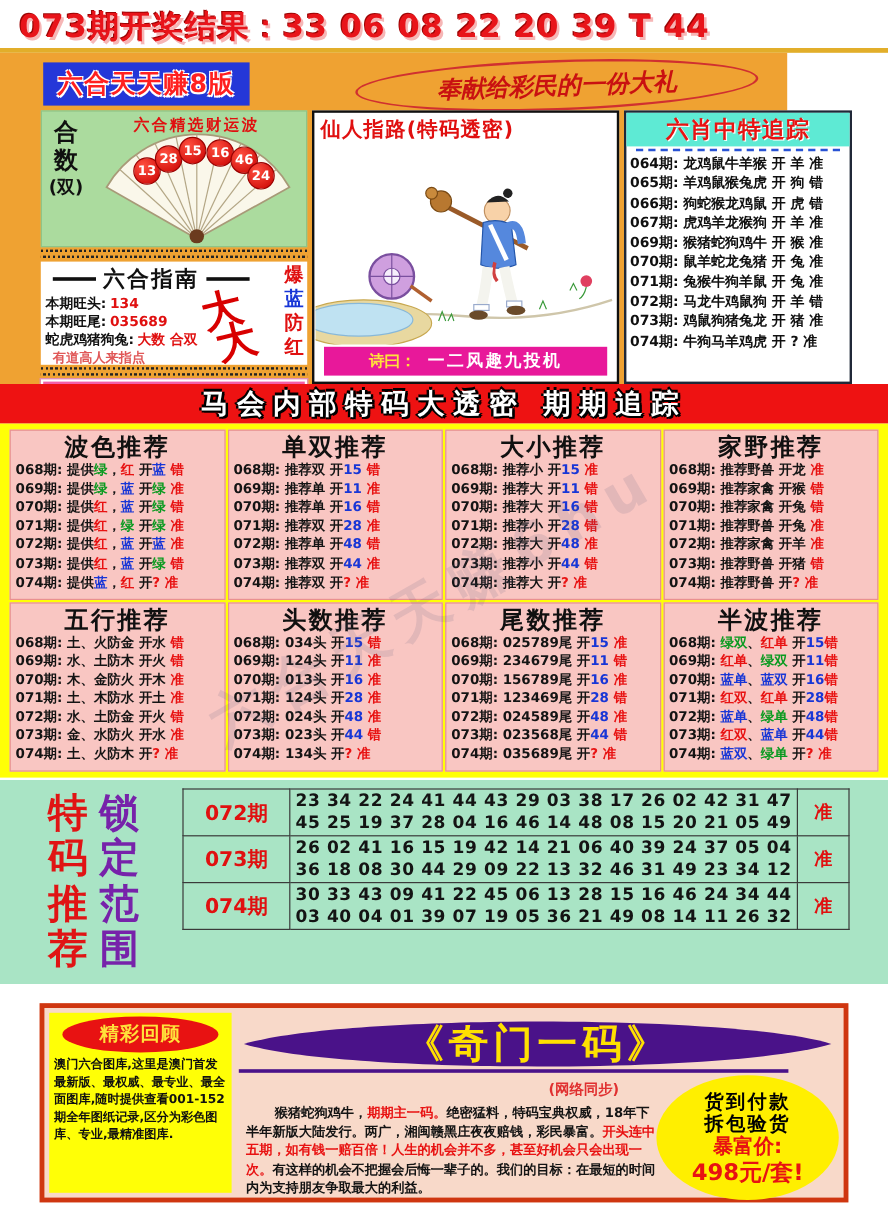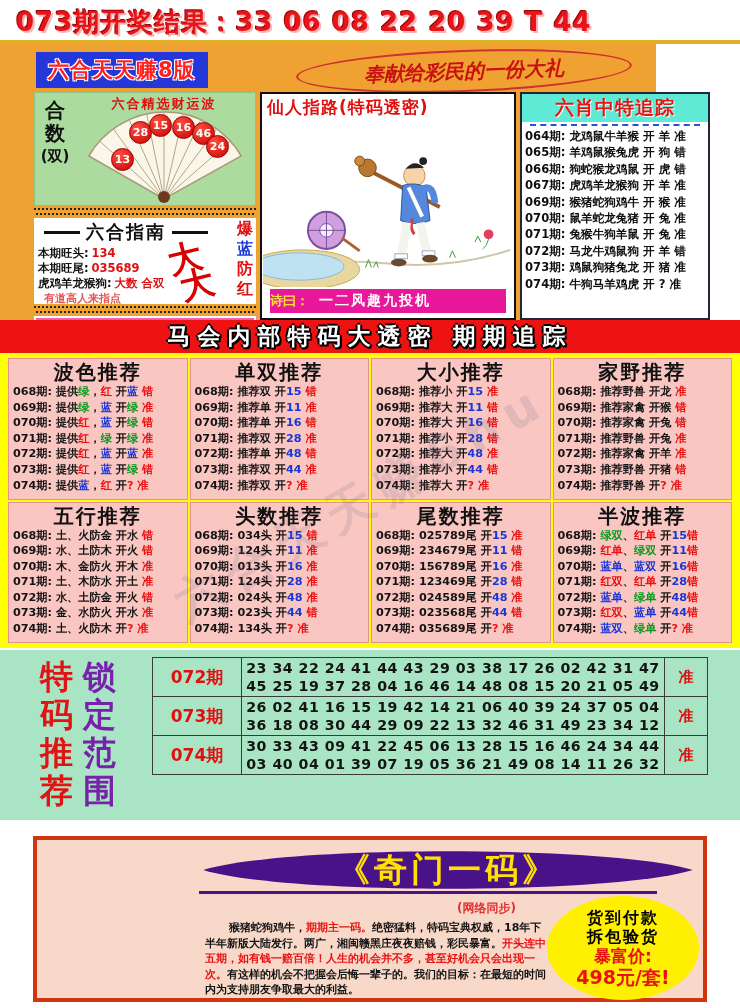--- a/index.html
+++ b/index.html
@@ -46,21 +46,21 @@
   #side-col{position:absolute;right:1px;top:1px;width:20px;text-align:center;font-weight:900;font-size:16px;line-height:20px}
   .sc-r{color:#e01010}.sc-b{color:#1836d6}
   #pink-bar{height:18px;background:#f35fa8;border:2px solid #fff;outline:1px solid #e090b8;
     color:#990000;font-weight:900;font-size:10.8px;text-align:center;line-height:17px;white-space:nowrap}
 
   
   #col-mid{position:absolute;left:260px;top:48px;width:256px;height:228px;background:#fff;border:2px solid #101010;box-sizing:border-box}
   #mid-title{color:#e01010;font-weight:900;font-size:17px;padding:2px 5px;letter-spacing:1px;white-space:nowrap}
   #comic{display:block;margin:0 auto}
   #poem-bar{position:absolute;left:8px;right:8px;bottom:5px;height:24px;background:#e8189a;
-    display:flex;align-items:center;gap:10px}
+    display:flex;align-items:center;justify-content:center;gap:10px}
   #poem-label{color:#ffe23a;font-weight:900;font-size:13px}
   #poem-text{color:#fff;font-weight:700;font-size:14px;letter-spacing:2px}
 
   
   #col-right{position:absolute;left:520px;top:48px;width:190px;height:228px;background:#fff;border:2px solid #202838;box-sizing:border-box}
   #rp-header{height:28px;background:#5eead4;display:flex;align-items:center;justify-content:center}
   #rp-title{color:#e81313;font-weight:900;font-size:19px;letter-spacing:1px;text-shadow:1px 1px 0 #fff}
   #rp-divider{border-top:2px dashed #2953d4;margin:2px 8px}
   .lx-row{font-size:11.6px;font-weight:700;color:#101010;line-height:16.4px;padding-left:3px;white-space:nowrap}
 
@@ -140,21 +140,21 @@
             <line x1="89" y1="104" x2="54.2" y2="24.6"></line>
               <line x1="89" y1="104" x2="71.7" y2="18.9"></line>
             <line x1="89" y1="104" x2="89" y2="17"></line>
               <line x1="89" y1="104" x2="108.3" y2="18.9"></line>
             <line x1="89" y1="104" x2="125.8" y2="24.6"></line>
               <line x1="89" y1="104" x2="141.7" y2="33.8"></line>
             <line x1="89" y1="104" x2="155.4" y2="46.1"></line>
           </g>
           <circle cx="89" cy="102" r="6" fill="#6b3b1e"></circle>
         </svg>
-        <div class="ball" style="left:36px;top:53px">13</div>
+        <div class="ball" style="left:36px;top:36px">13</div>
         <div class="ball" style="left:54px;top:26px">28</div>
         <div class="ball" style="left:74px;top:19px">15</div>
         <div class="ball" style="left:97px;top:21px">16</div>
         <div class="ball" style="left:117px;top:27px">46</div>
         <div class="ball" style="left:131px;top:40px">24</div>
       </div>
     </div>
     <div class="wavy"></div>
     <div id="guide-box">
       <div id="guide-title-row">
@@ -162,21 +162,21 @@
         <span id="guide-title">六合指南</span>
         <span class="dash"></span>
       </div>
       <div class="g-row">
         <span>本期旺头:</span><span class="val">134</span>
       </div>
       <div class="g-row">
         <span>本期旺尾:</span><span class="val">035689</span>
       </div>
       <div class="g-row">
-        <span>虎鸡羊龙猴狗:</span><span class="val">大数 合双</span>
+        <span>蛇虎鸡猪狗兔:</span><span class="val">大数 合双</span>
       </div>
       <div id="guide-hint">有道高人来指点</div>
       <div id="big-da1">大</div>
       <div id="big-da2">大</div>
       <div id="side-col">
         <div class="sc-r">爆</div>
         <div class="sc-b">蓝</div>
         <div class="sc-r">防</div>
         <div class="sc-r">红</div>
       </div>
@@ -383,20 +383,24 @@
         <div>30 33 43 09 41 22 45 06 13 28 15 16 46 24 34 44</div>
         <div>03 40 04 01 39 07 19 05 36 21 49 08 14 11 26 32</div>
       </td>
       <td class="lt-res">准</td>
     </tr>
   </tbody>
     </table>
 </div>
 
 <div id="ad-sec">
+  <div id="recap-box">
+    <div id="recap-oval">精彩回顾</div>
+    <div id="recap-text">澳门六合图库,这里是澳门首发最新版、最权威、最专业、最全面图库,随时提供查看001-152期全年图纸记录,区分为彩色图库、专业,最精准图库.</div>
+  </div>
   <div id="lens-wrap">
     <div id="lens-line"></div>
     <svg id="lens-svg" viewBox="0 0 470 54" preserveAspectRatio="none">
       <path d="M4 27 C80 2 390 2 466 27 C390 52 80 52 4 27 Z" fill="#4a1289"></path>
     </svg>
     <div id="ad-title">《奇门一码》</div>
   </div>
   <div id="sync">(网络同步)</div>
   <p id="ad-body"><span class="c-k">猴猪蛇狗鸡牛，</span><span class="c-r">期期主一码。</span><span class="c-k">绝密猛料，特码宝典权威，18年下半年新版大陆发行。两广，湘闽赣黑庄夜夜赔钱，彩民暴富。</span><span class="c-r">开头连中五期，如有钱一赔百倍！人生的机会并不多，甚至好机会只会出现一次。</span><span class="c-k">有这样的机会不把握会后悔一辈子的。我们的目标：在最短的时间内为支持朋友争取最大的利益。</span></p>
   <div id="pay-circle">

